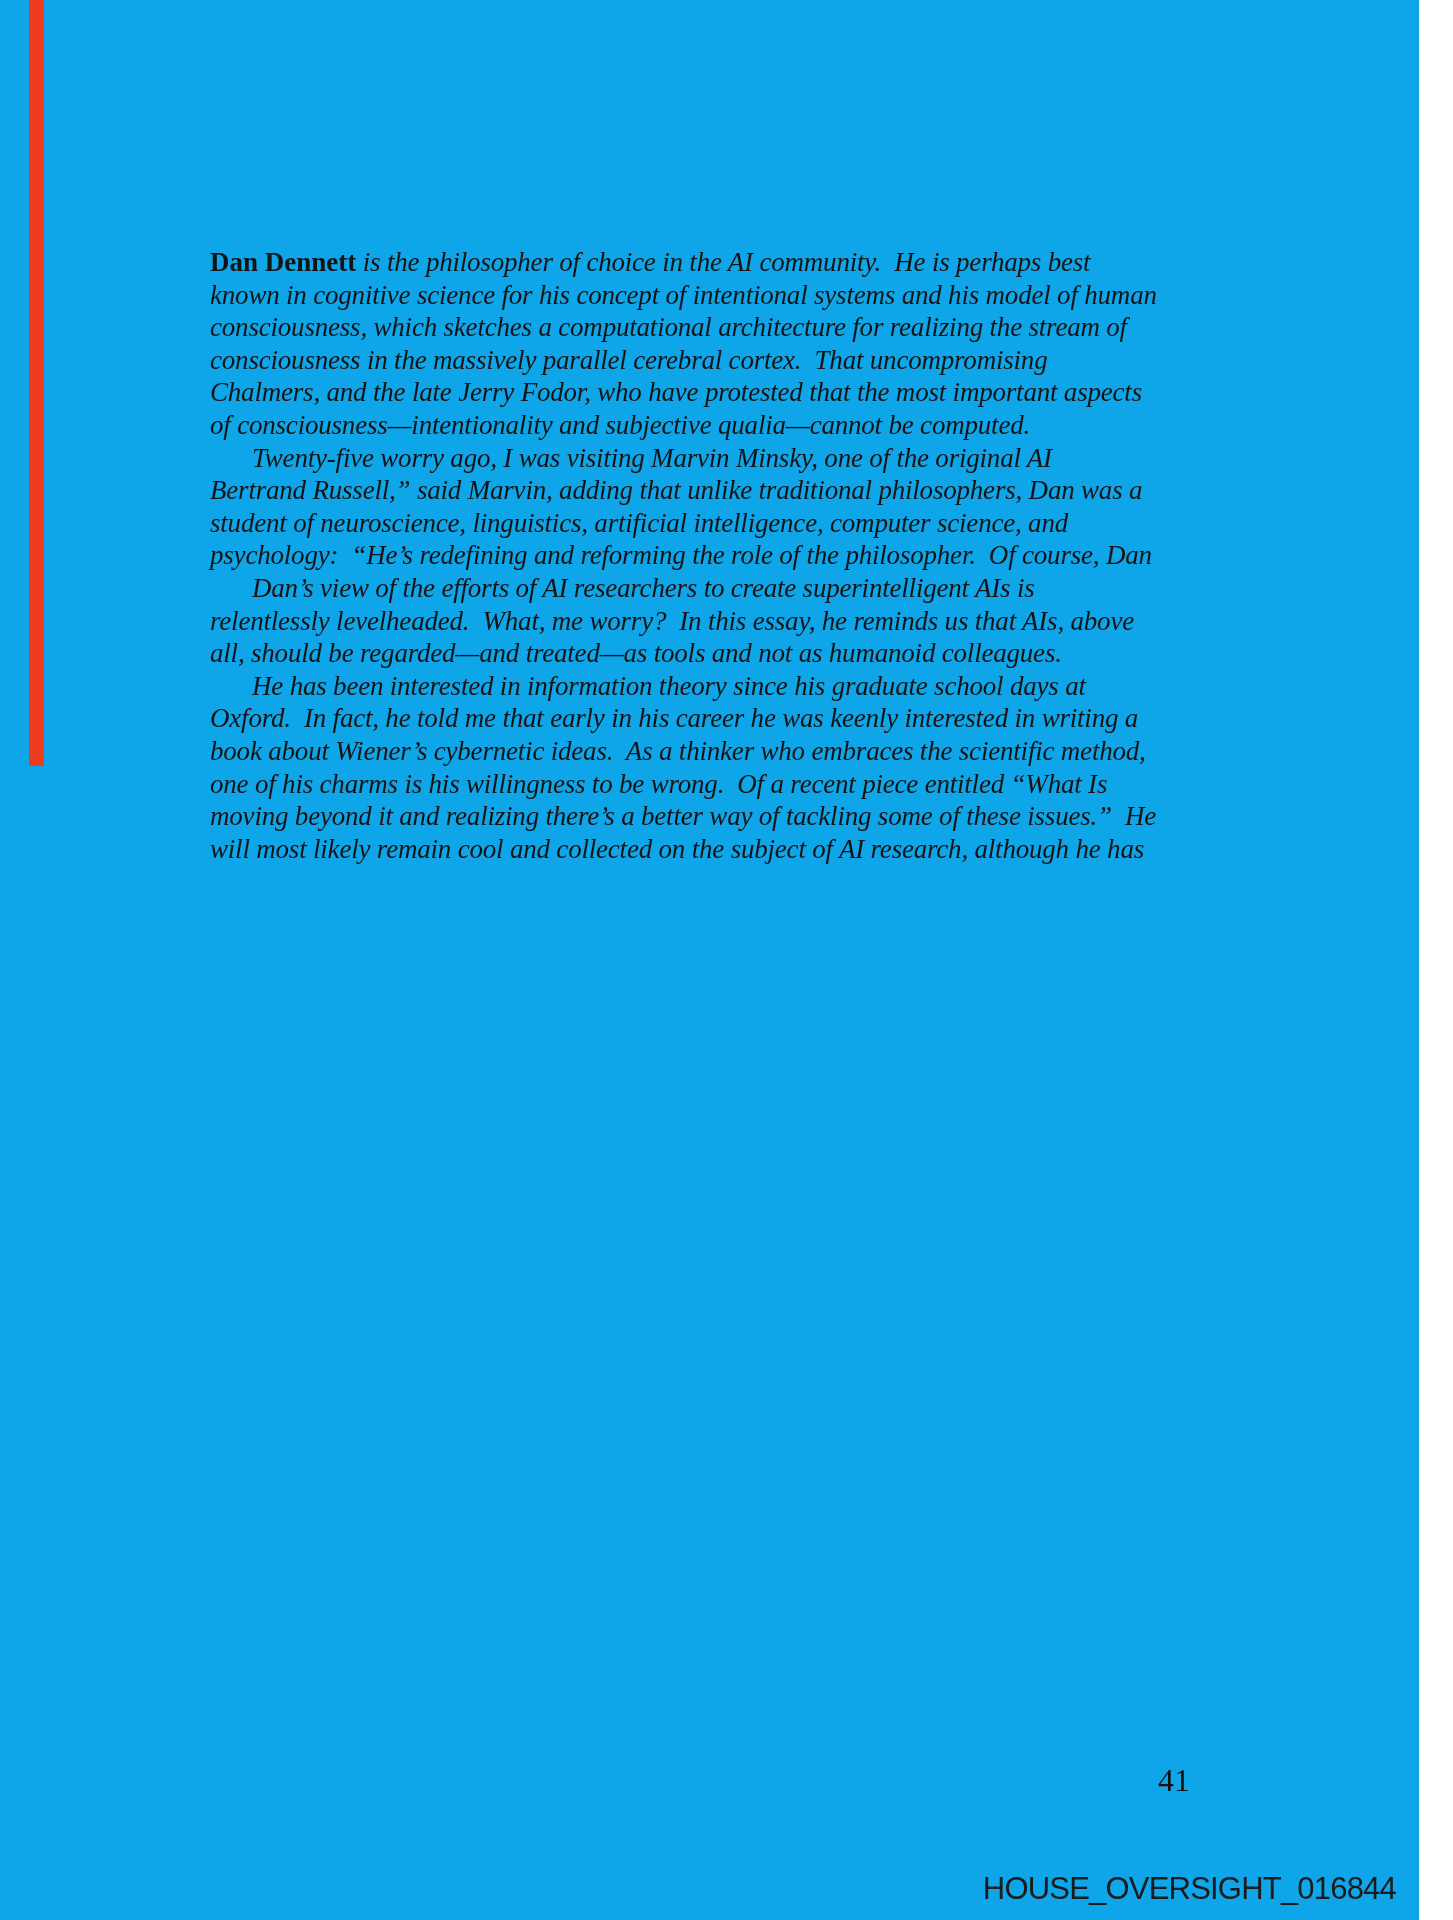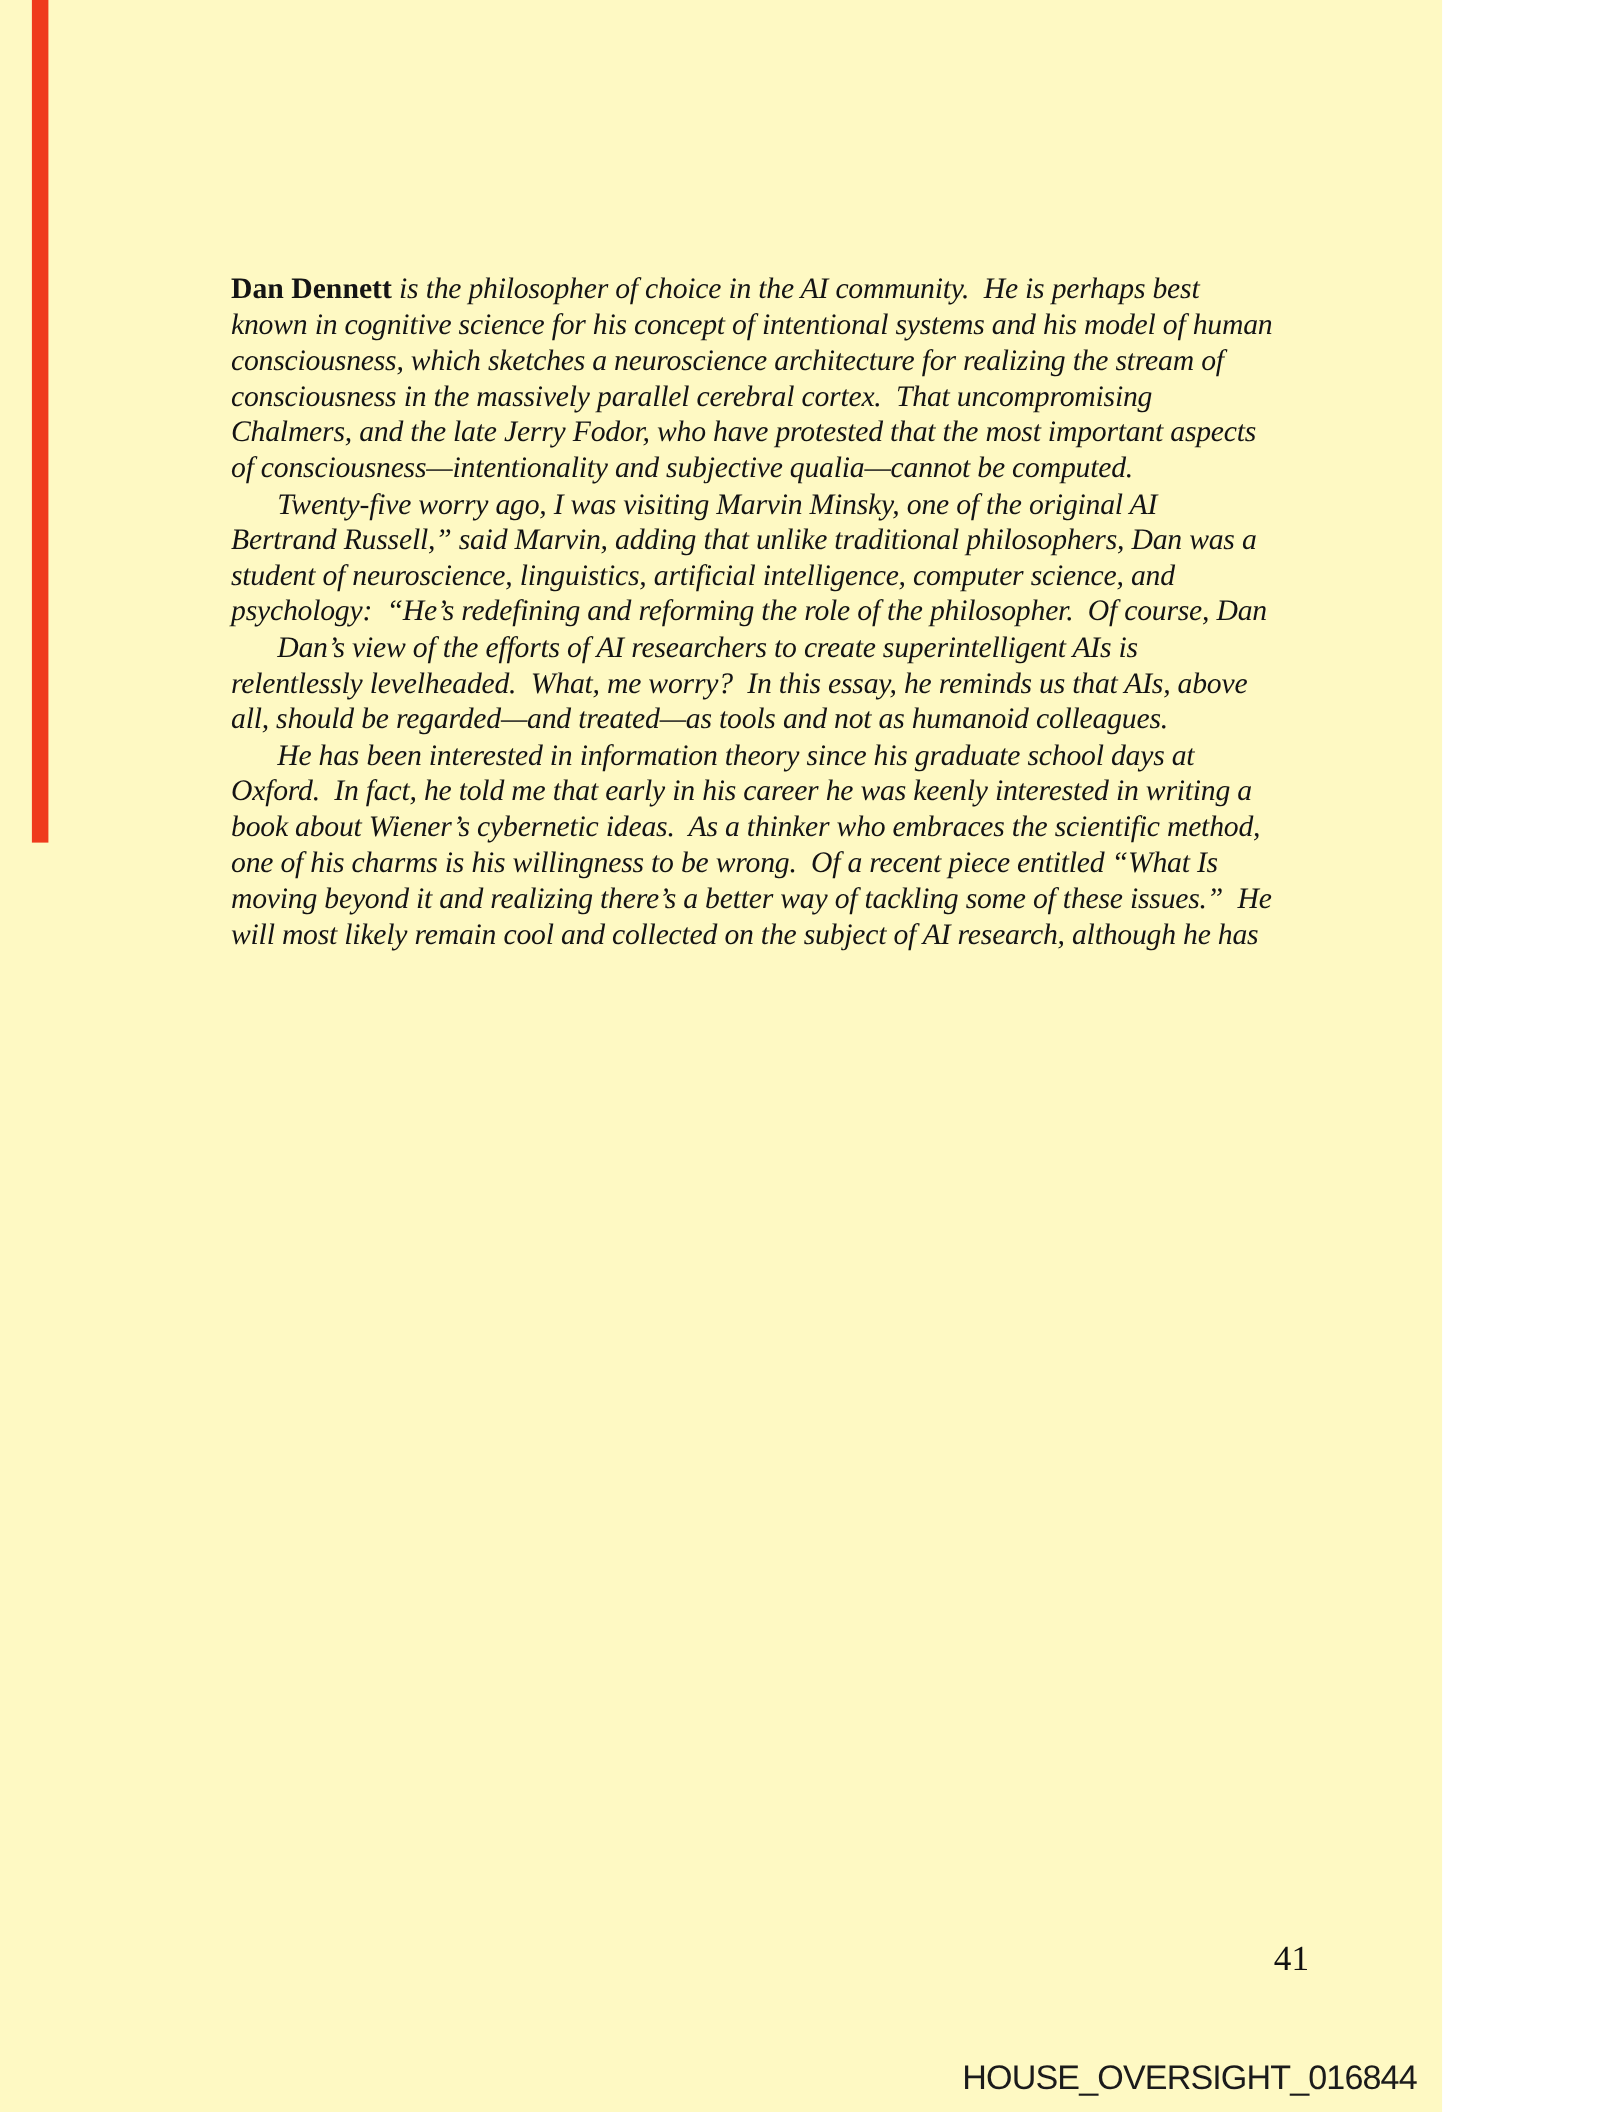--- a/index.html
+++ b/index.html
@@ -3,22 +3,22 @@
 <meta charset="utf-8">
 <style>
   html, body { margin: 0; padding: 0; }
   body {
     width: 1453px; height: 1920px;
     background: #ffffff;
     font-family: "Liberation Serif", serif;
   }
   .page {
     position: relative;
-    width: 1311px; height: 1920px;
-    background: #fef9c3;
+    width: 1419px; height: 1920px;
+    background: #0ea5e9;
     overflow: hidden;
   }
   .redline {
     position: absolute;
     left: 29px; top: 0;
     width: 15px; height: 766px;
     background: #ef3b1d;
   }
   .bodytext {
     position: absolute;
@@ -57,21 +57,21 @@
 </head>
 <body>
 
 <div class="page">
 
   <div class="redline"></div>
 
   <div class="bodytext">
     <div class="line"><span class="lead">Dan Dennett</span><span> is the philosopher of choice in the AI community.  He is perhaps best</span></div>
     <div class="line">known in cognitive science for his concept of intentional systems and his model of human</div>
-    <div class="line">consciousness, which sketches a neuroscience architecture for realizing the stream of</div>
+    <div class="line">consciousness, which sketches a computational architecture for realizing the stream of</div>
     <div class="line">consciousness in the massively parallel cerebral cortex.  That uncompromising</div>
     <div class="line">Chalmers, and the late Jerry Fodor, who have protested that the most important aspects</div>
     <div class="line">of consciousness—intentionality and subjective qualia—cannot be computed.</div>
     <div class="line indent">Twenty-five worry ago, I was visiting Marvin Minsky, one of the original AI</div>
     <div class="line">Bertrand Russell,” said Marvin, adding that unlike traditional philosophers, Dan was a</div>
     <div class="line">student of neuroscience, linguistics, artificial intelligence, computer science, and</div>
     <div class="line">psychology:  “He’s redefining and reforming the role of the philosopher.  Of course, Dan</div>
     <div class="line indent">Dan’s view of the efforts of AI researchers to create superintelligent AIs is</div>
     <div class="line">relentlessly levelheaded.  What, me worry?  In this essay, he reminds us that AIs, above</div>
     <div class="line">all, should be regarded—and treated—as tools and not as humanoid colleagues.</div>

